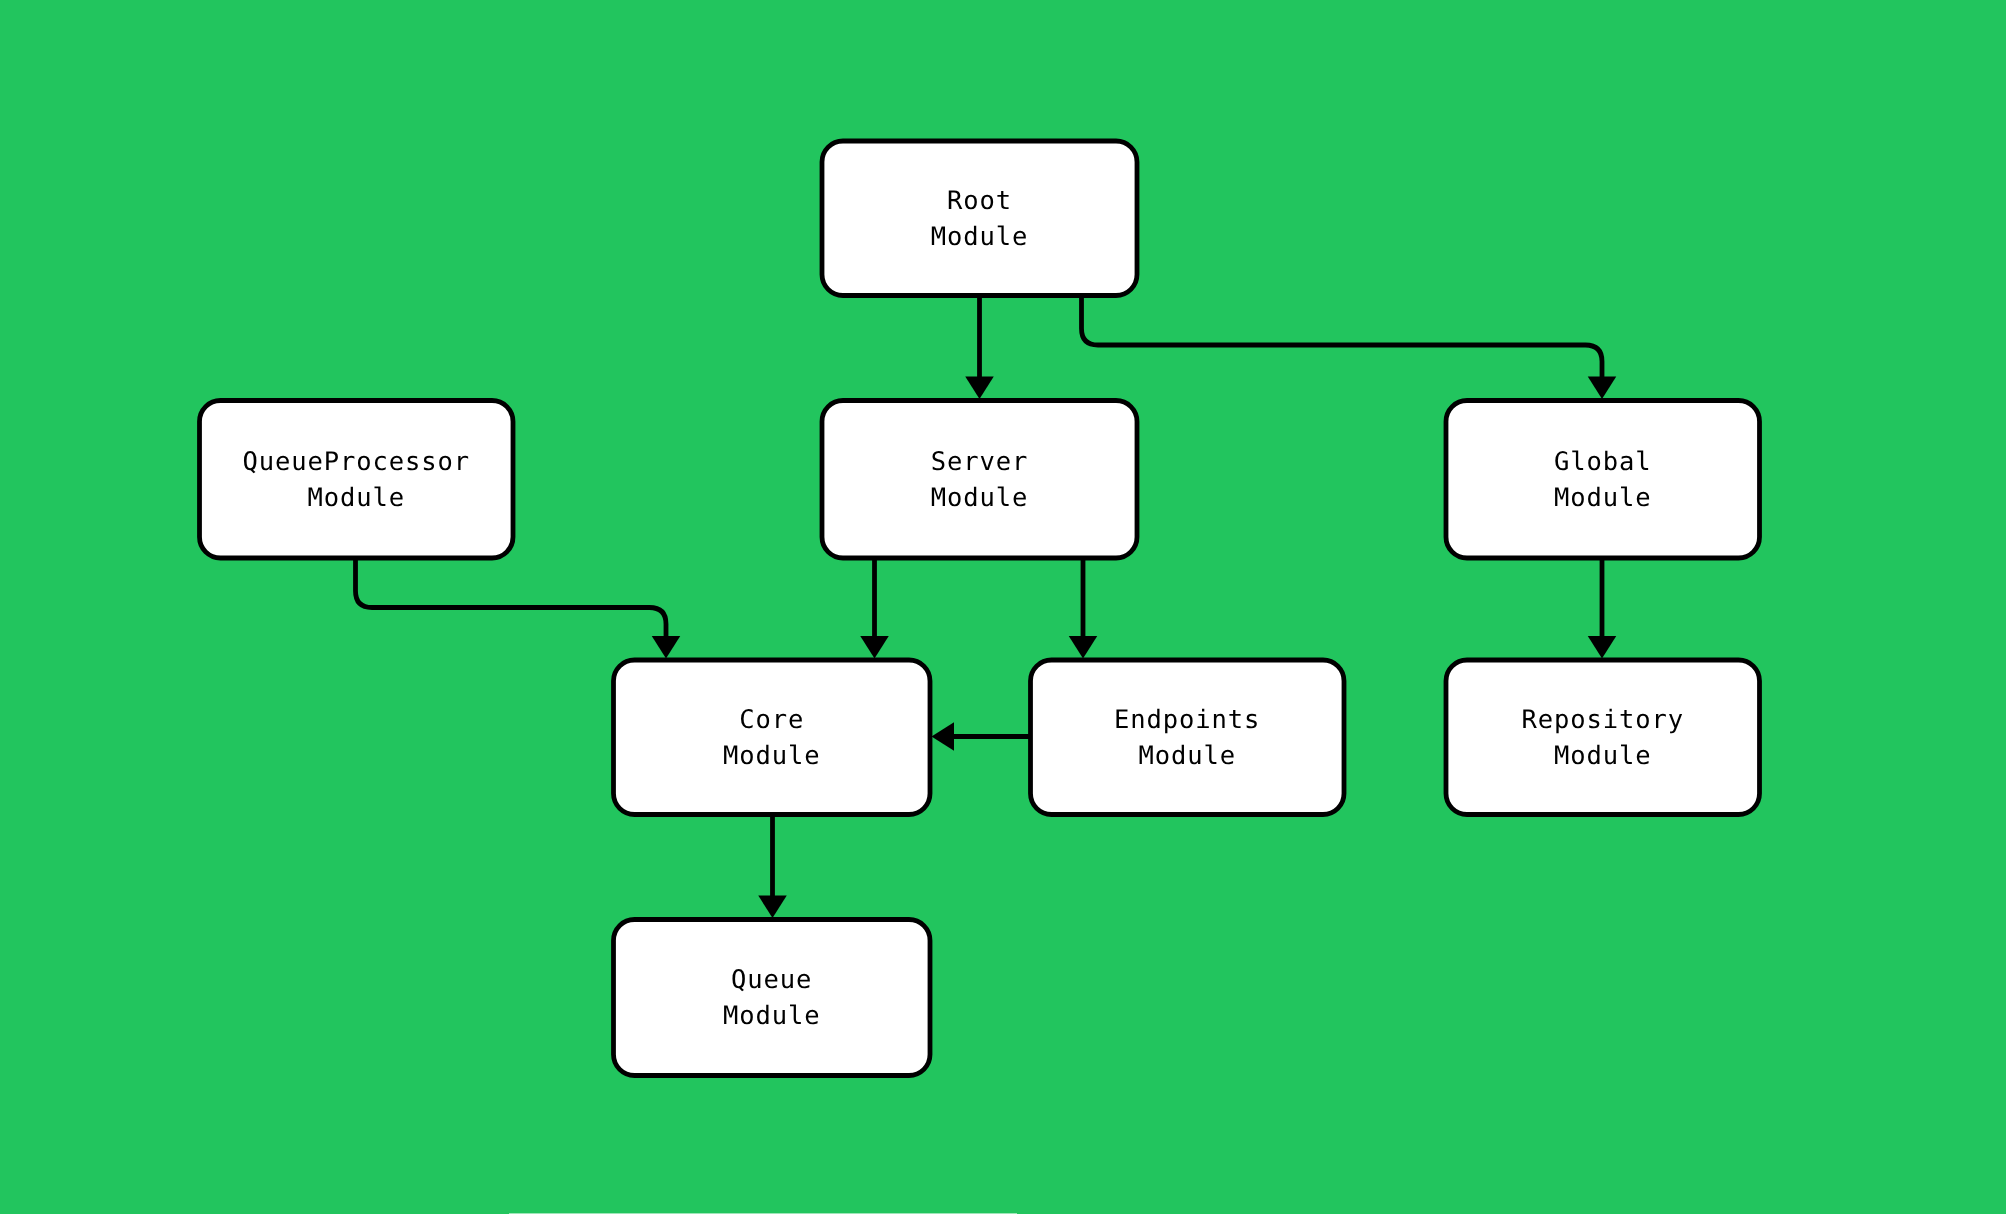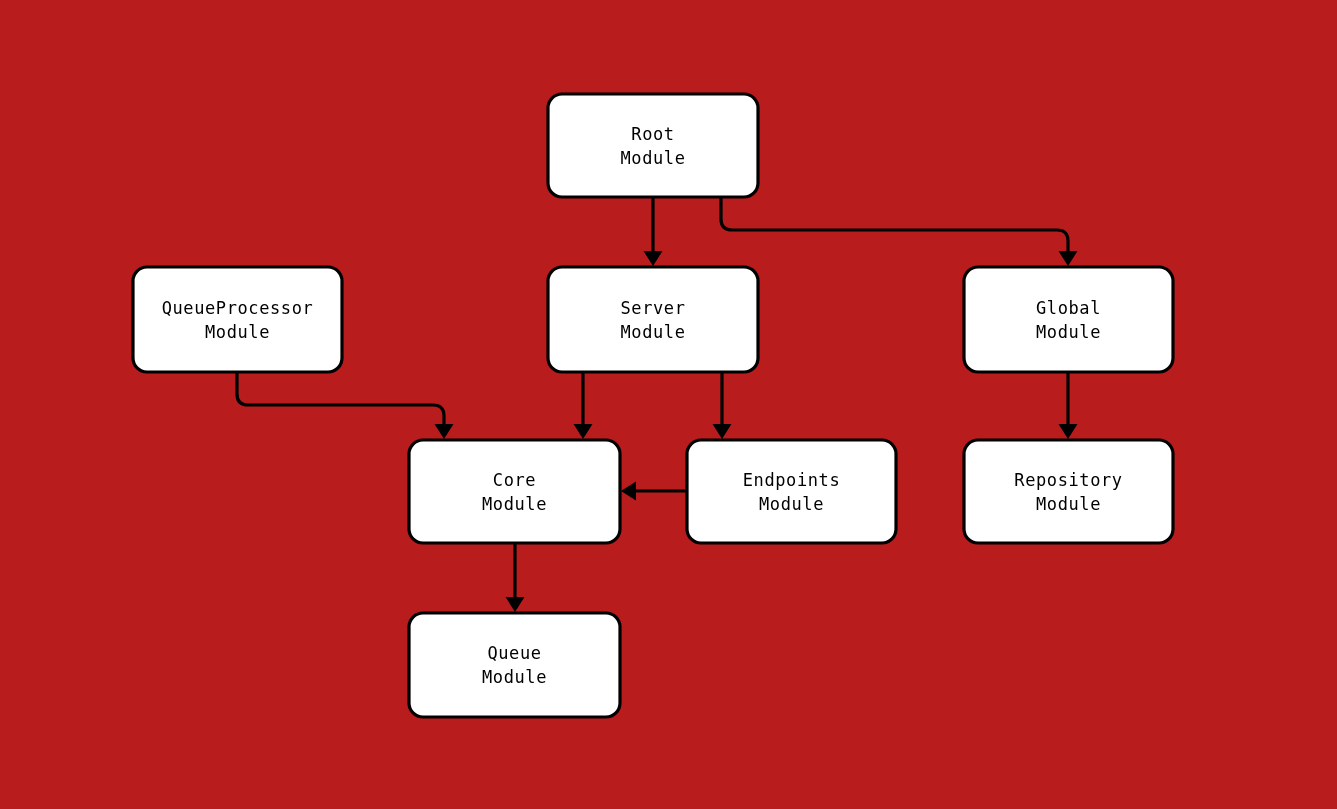--- a/index.html
+++ b/index.html
@@ -4,21 +4,21 @@
 <style>
   html, body {
     margin: 0;
     padding: 0;
     background: #ffffff;
   }
   #diagram-root {
     position: relative;
     width: 1337px;
     height: 809px;
-    background: #b91c1c;
+    background: #22c55e;
     font-family: "DejaVu Sans Mono", "Liberation Mono", monospace;
     overflow: hidden;
     text-decoration: underline;
   }
   svg#graph {
     display: block;
     width: 1337px;
     height: 809px;
   }
   .node-box {

